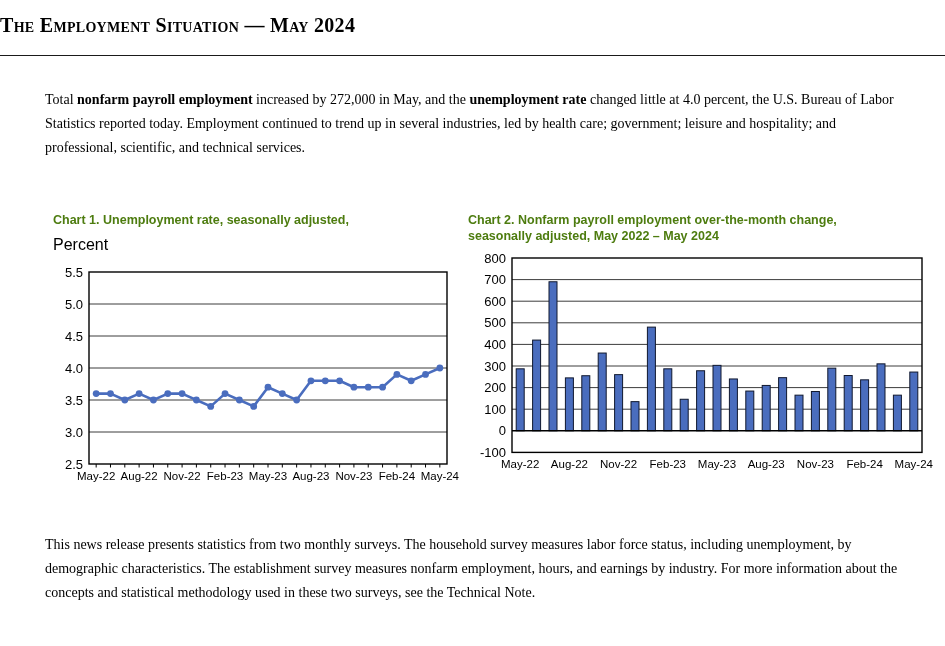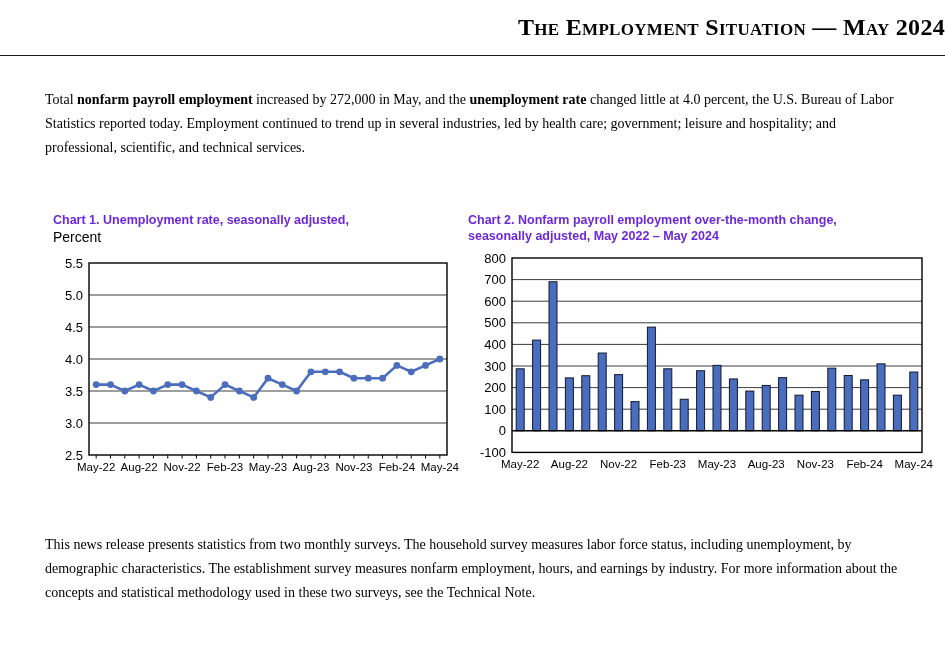--- a/index.html
+++ b/index.html
@@ -6,51 +6,51 @@
   .page{
     position:relative;
     width:945px;height:646px;
     background:#ffffff;
     font-family:"Liberation Serif", serif;
     color:#000;
     overflow:hidden;
   }
   .doc-title{
     position:absolute;top:14px;left:0;width:945px;
-    text-align:right;
+    text-align:left;
     font-family:"Liberation Serif", serif;
     font-weight:bold;
     font-variant:small-caps;
-    font-size:24px;
+    font-size:20px;
     letter-spacing:0.3px;
   }
   .title-rule{
     position:absolute;top:55px;left:0;width:945px;
     border-top:1px solid #1a1a1a;height:0;
   }
   .body-par{
     position:absolute;left:45px;width:864px;
     font-size:14px;line-height:24px;
     text-align:left;
   }
   #intro-par{top:88px;}
   #footer-par{top:533px;}
   .chart-panel{position:absolute;top:212px;}
   #chart1-panel{left:53px;width:400px;}
   #chart2-panel{left:468px;width:462px;}
   .chart-title{
     font-family:"Liberation Sans", sans-serif;
     font-weight:bold;
     font-size:12.5px;line-height:16px;
-    color:#6d28d9;
+    color:#4d7c0f;
   }
   .chart-unit{
     font-family:"Liberation Sans", sans-serif;
-    font-size:14px;
-    margin-top:1px;
+    font-size:16px;
+    margin-top:8px;
     color:#000;
   }
   svg{display:block;overflow:visible;margin-top:6px;}
   .svg-axis-text{
     font-family:"Liberation Sans", sans-serif;
   }
 </style>
 </head>
 <body>
 

